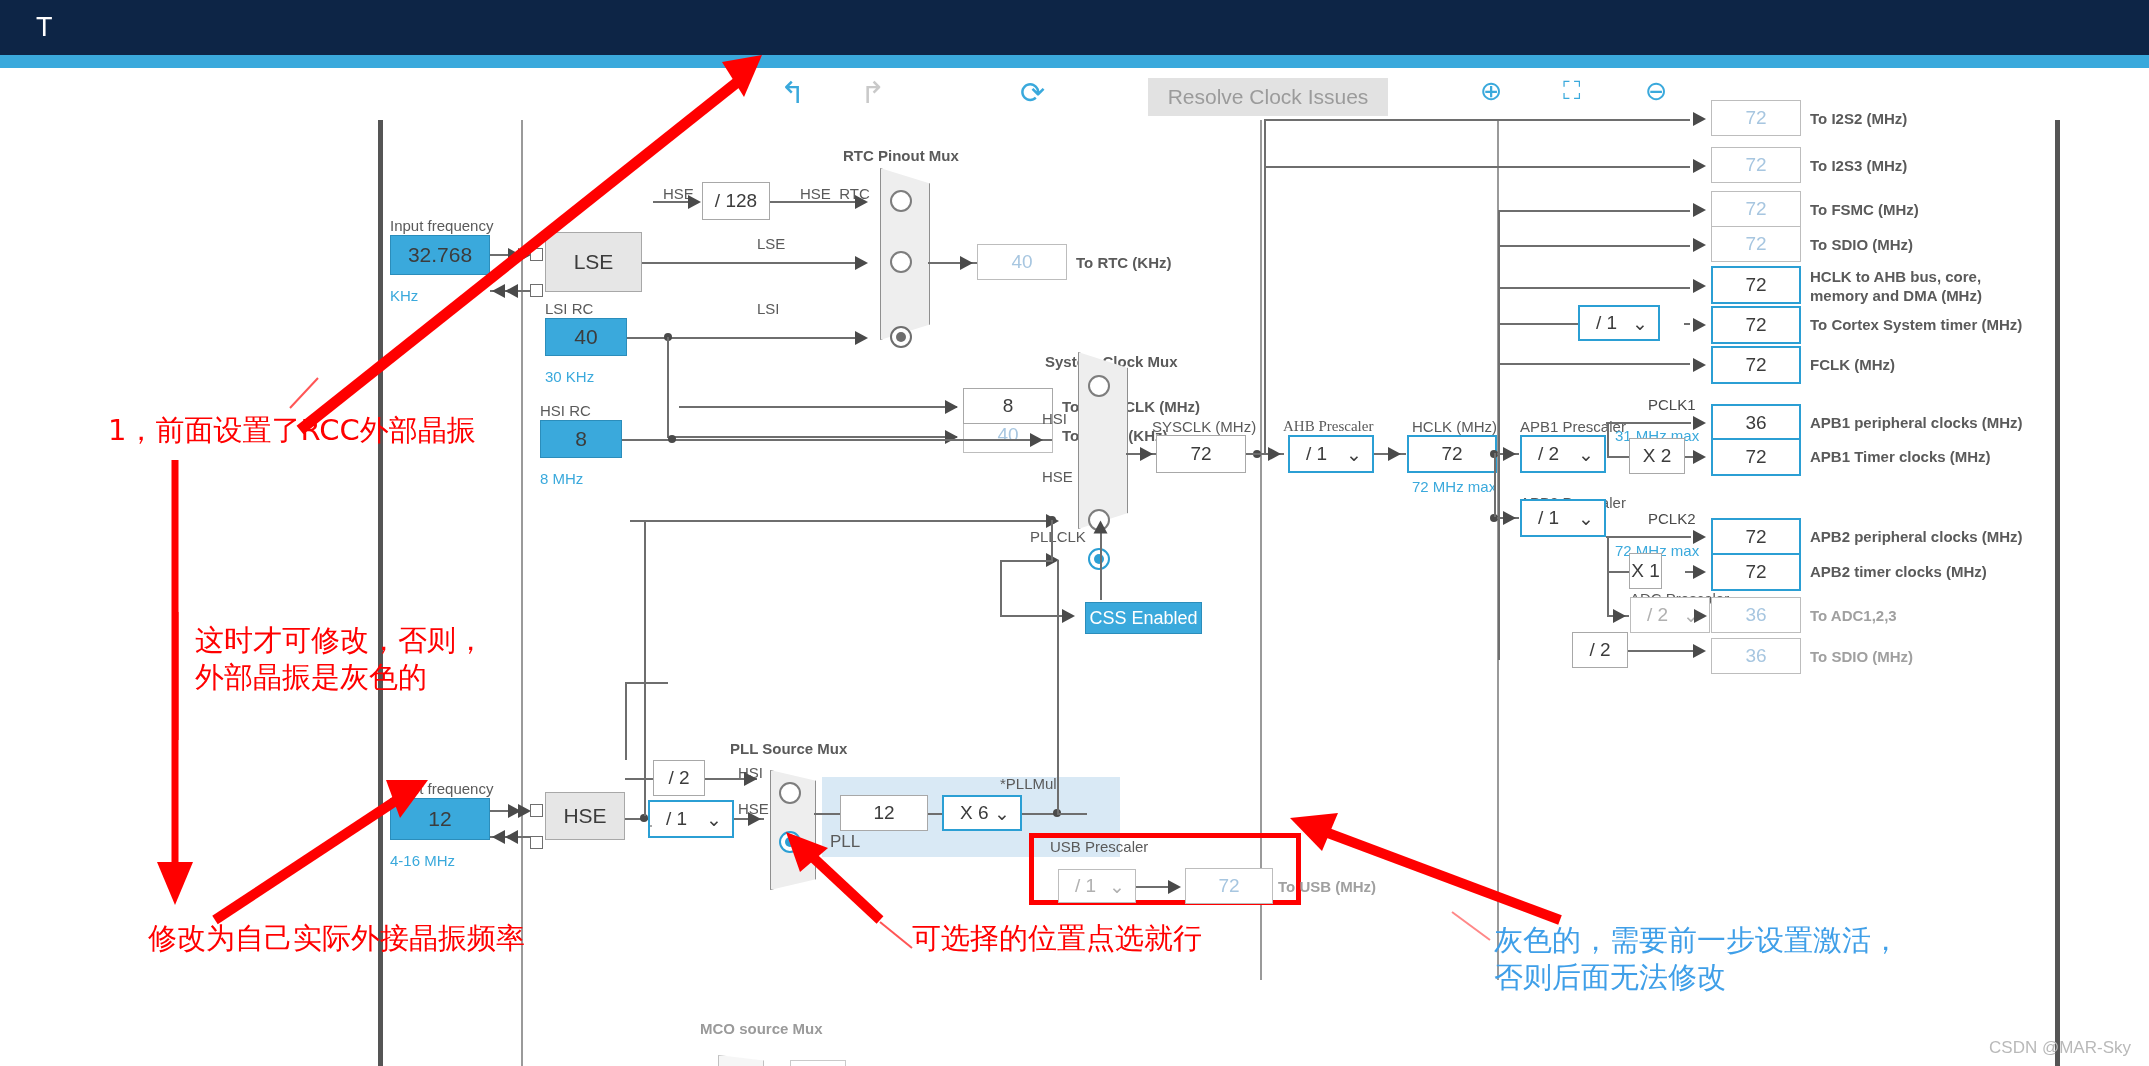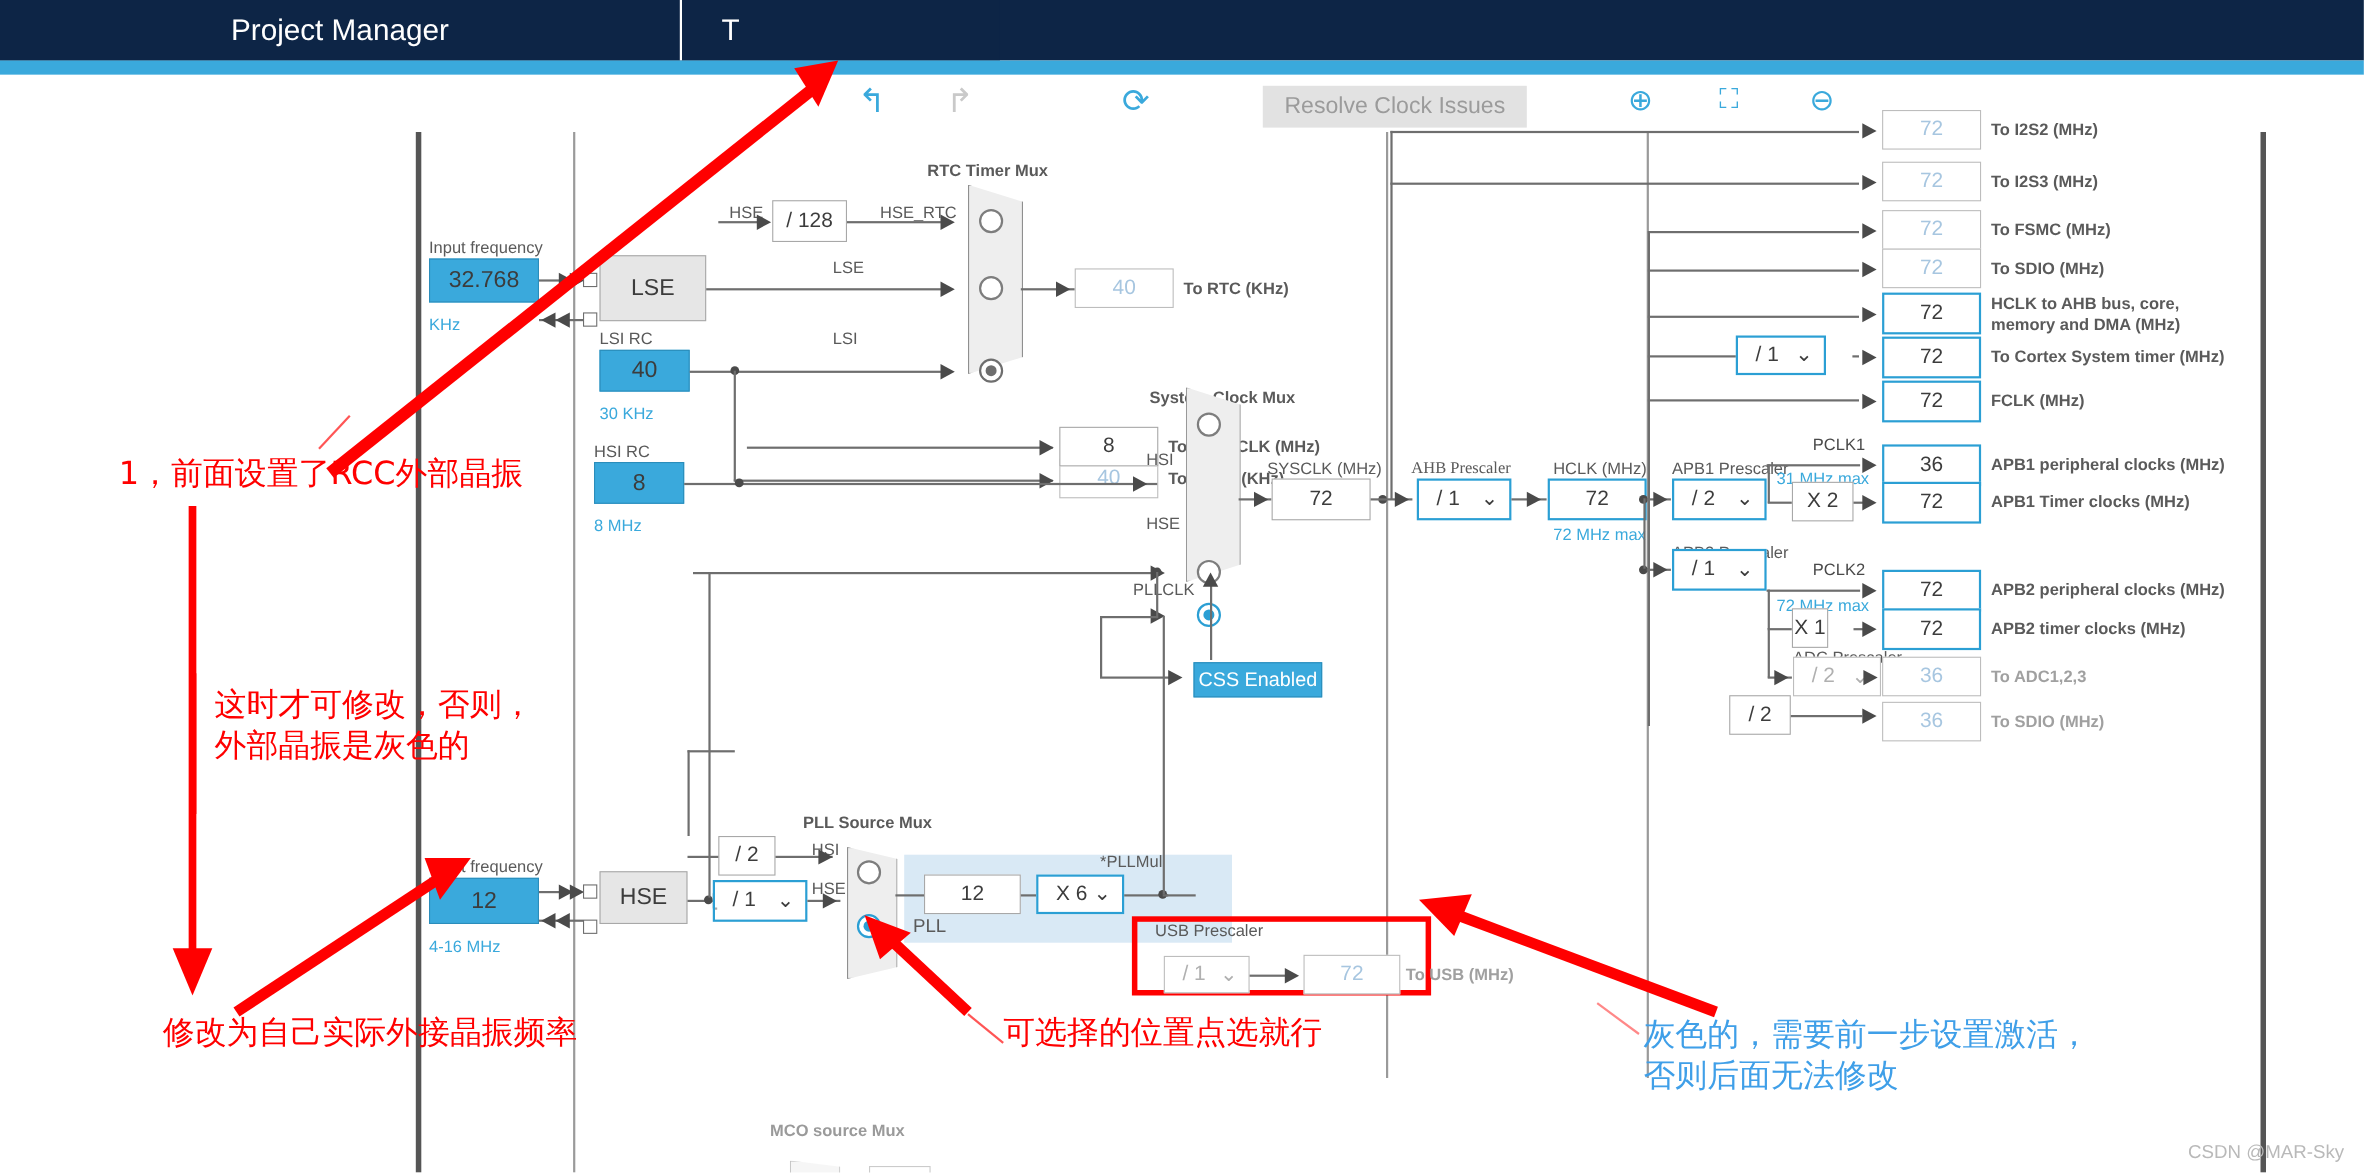--- a/index.html
+++ b/index.html
@@ -81,23 +81,20 @@
   .redbox{position:absolute;border:5px solid #ff0000;box-sizing:border-box;}
   .anno{position:absolute;color:#ff0000;font-size:29px;line-height:1.28;white-space:pre-line;font-family:"DejaVu Sans","Liberation Sans",sans-serif;}
   .anno.blue{color:#3f9fe8;}
   .annosvg{position:absolute;left:0;top:0;width:2149px;height:1066px;pointer-events:none;}
   .wm{position:absolute;right:18px;bottom:8px;color:#b9b9b9;font-size:17px;}
 </style>
 </head>
 <body>
 
 <div class="tabbar">
-  <div class="tab t3">
-      <span>Project Manager</span>
-    </div>
   <div class="tab t4">
       <span>T</span>
     </div>
 </div>
 <div class="tabstrip"></div>
 
 <div class="toolbar"></div>
 <div class="tbicon" style="left:780px;">↰</div>
 <div class="tbicon disabled" style="left:860px;">↱</div>
 <div class="tbicon" style="left:1020px;">⟳</div>
@@ -130,21 +127,21 @@
   <div class="lbl" style="left:545px;top:180px;">LSI RC</div>
   <div class="box fillblue" style="left:545px;top:198px;width:82px;height:38px;">40</div>
   <div class="lbl blue" style="left:545px;top:248px;">30 KHz</div>
 
   <div class="lbl" style="left:663px;top:65px;">HSE</div>
   <div class="w wh" style="left:653px;top:81px;width:45px;"></div>
   <div class="arr" style="left:688px;top:75px;"></div>
   <div class="box grey" style="left:702px;top:62px;width:68px;height:38px;">/ 128</div>
   <div class="lbl" style="left:800px;top:65px;">HSE_RTC</div>
 
-  <div class="lbl b" style="left:843px;top:27px;">RTC Timer Mux</div>
+  <div class="lbl b" style="left:843px;top:27px;">RTC Pinout Mux</div>
   <div class="mux m1" style="left:880px;top:48px;width:48px;height:170px;"></div>
   <div class="w wh" style="left:770px;top:81px;width:95px;"></div>
   <div class="arr" style="left:855px;top:75px;"></div>
   <div class="radio" style="left:890px;top:70px;"></div>
   <div class="lbl" style="left:757px;top:115px;">LSE</div>
   <div class="w wh" style="left:642px;top:142px;width:223px;"></div>
   <div class="arr" style="left:855px;top:136px;"></div>
   <div class="radio" style="left:890px;top:131px;"></div>
   <div class="lbl" style="left:757px;top:180px;">LSI</div>
   <div class="w wh" style="left:627px;top:217px;width:238px;"></div>

